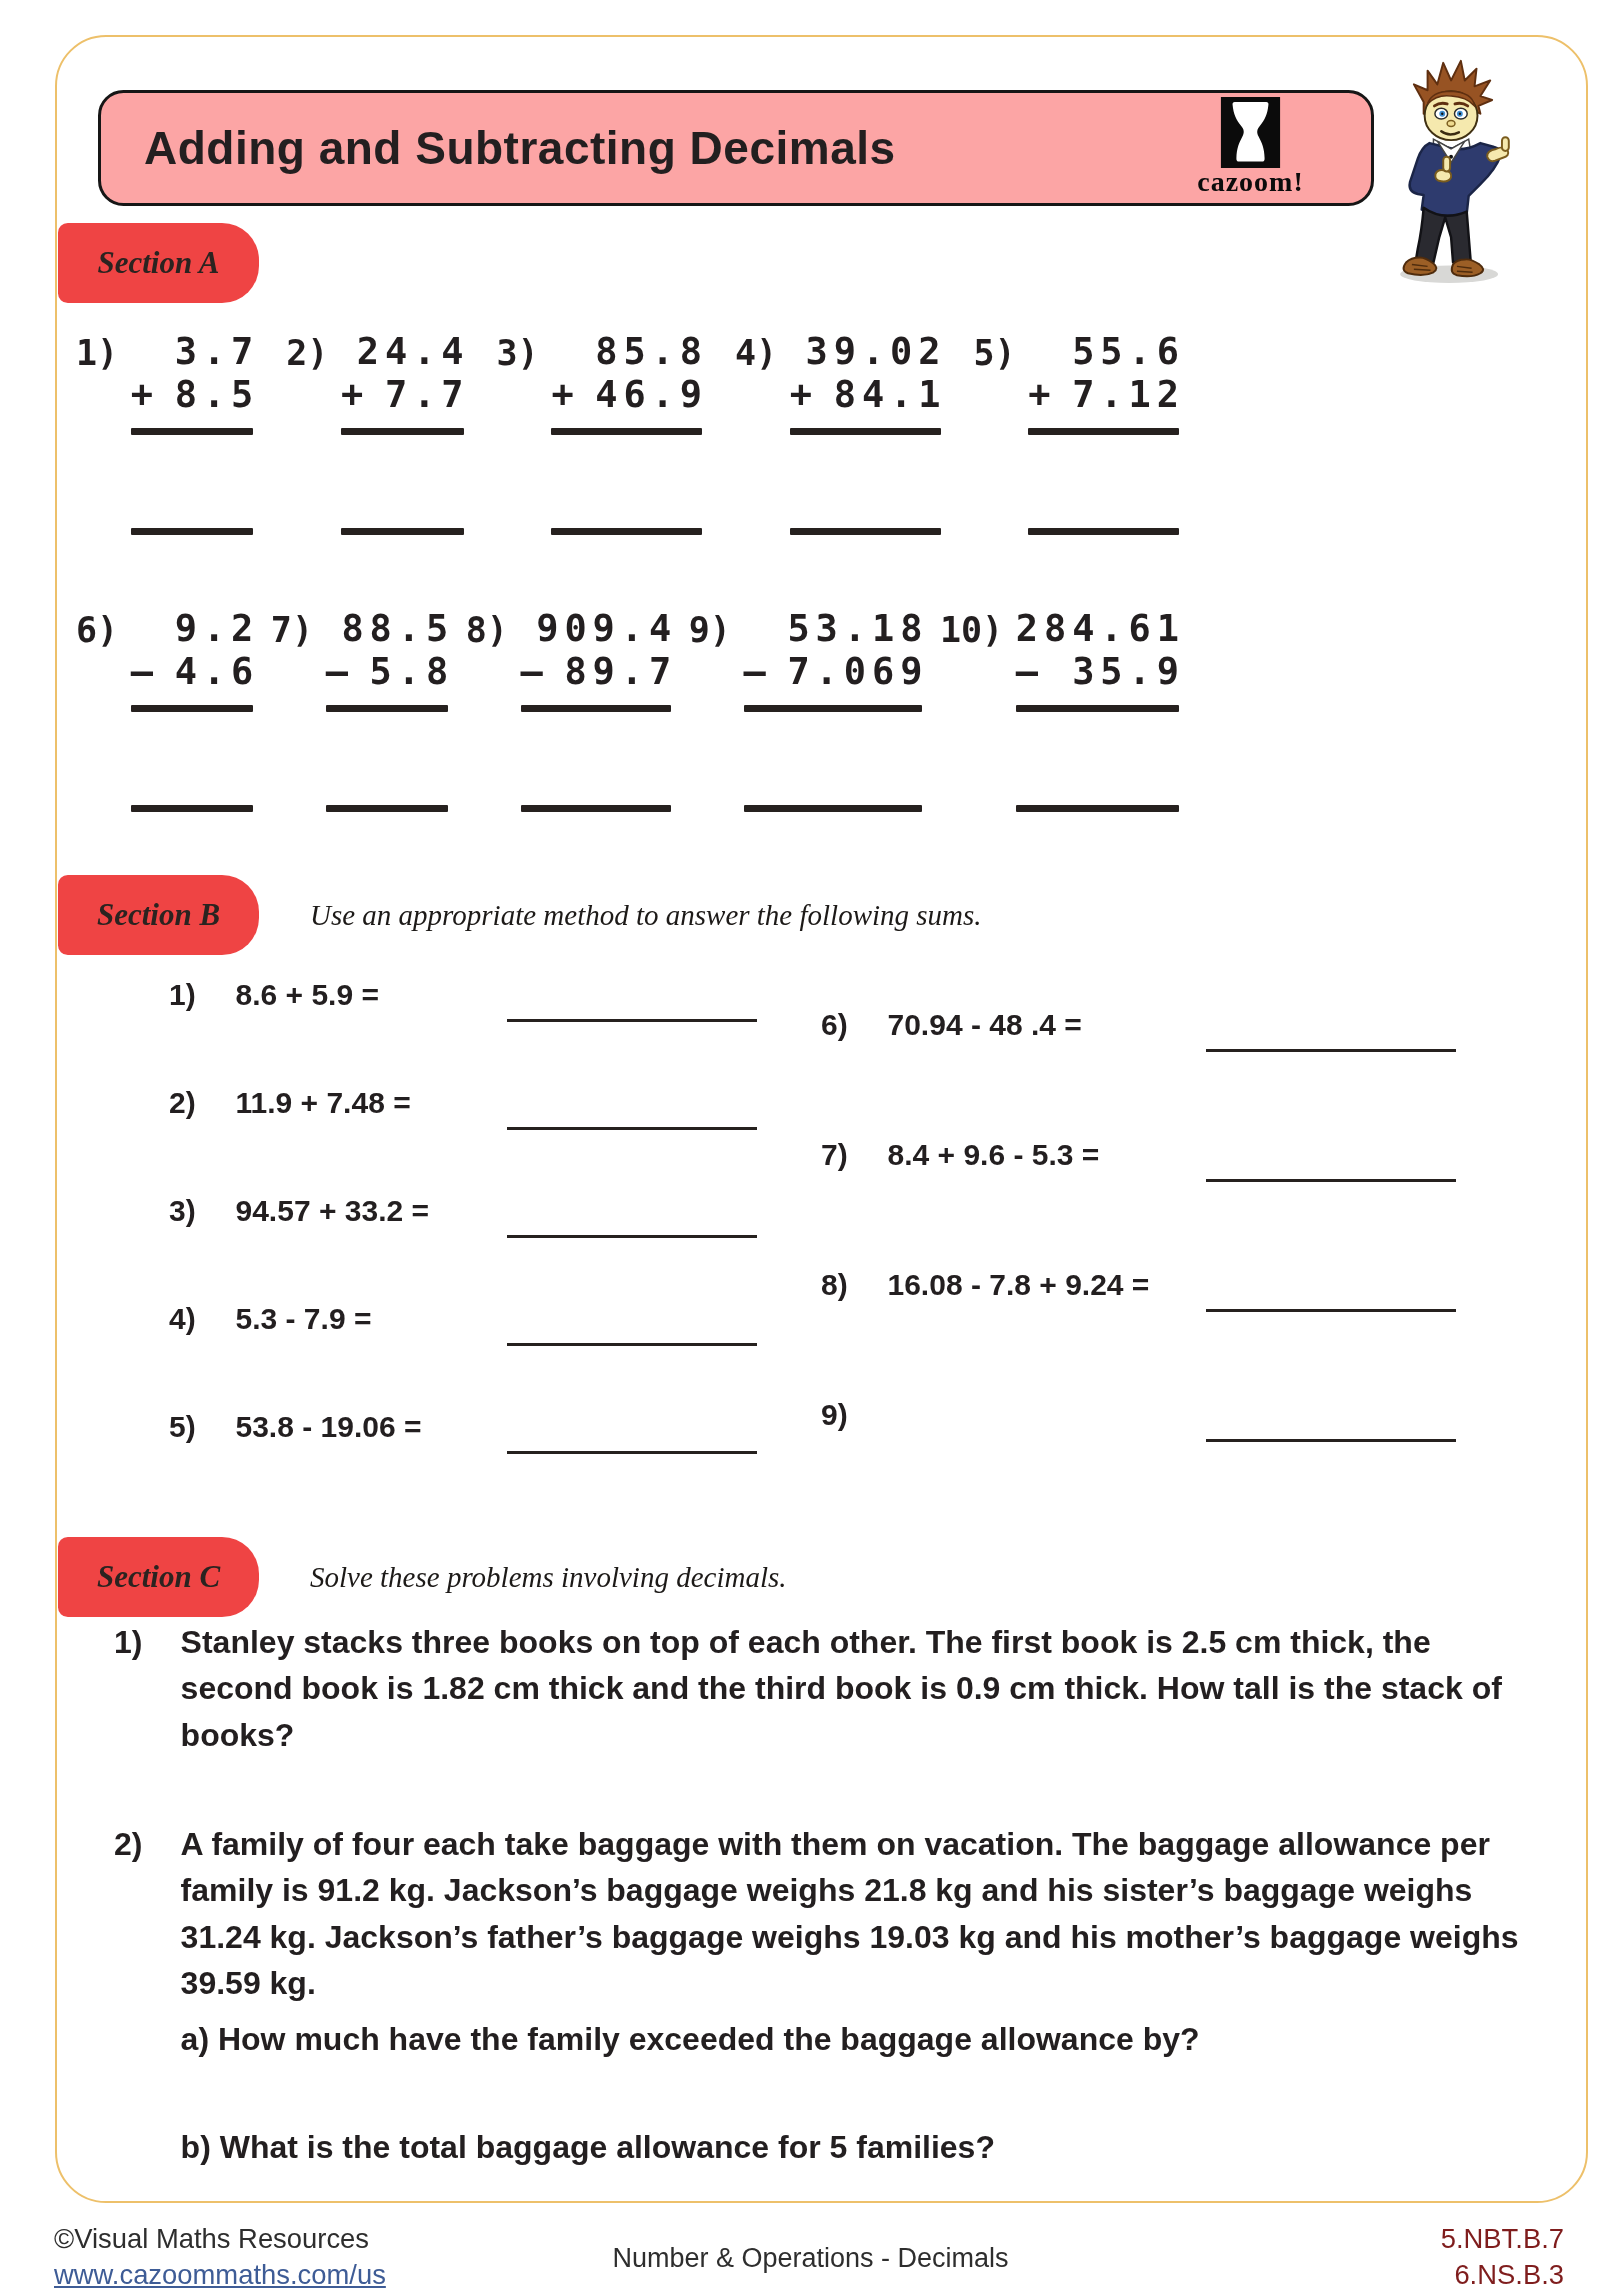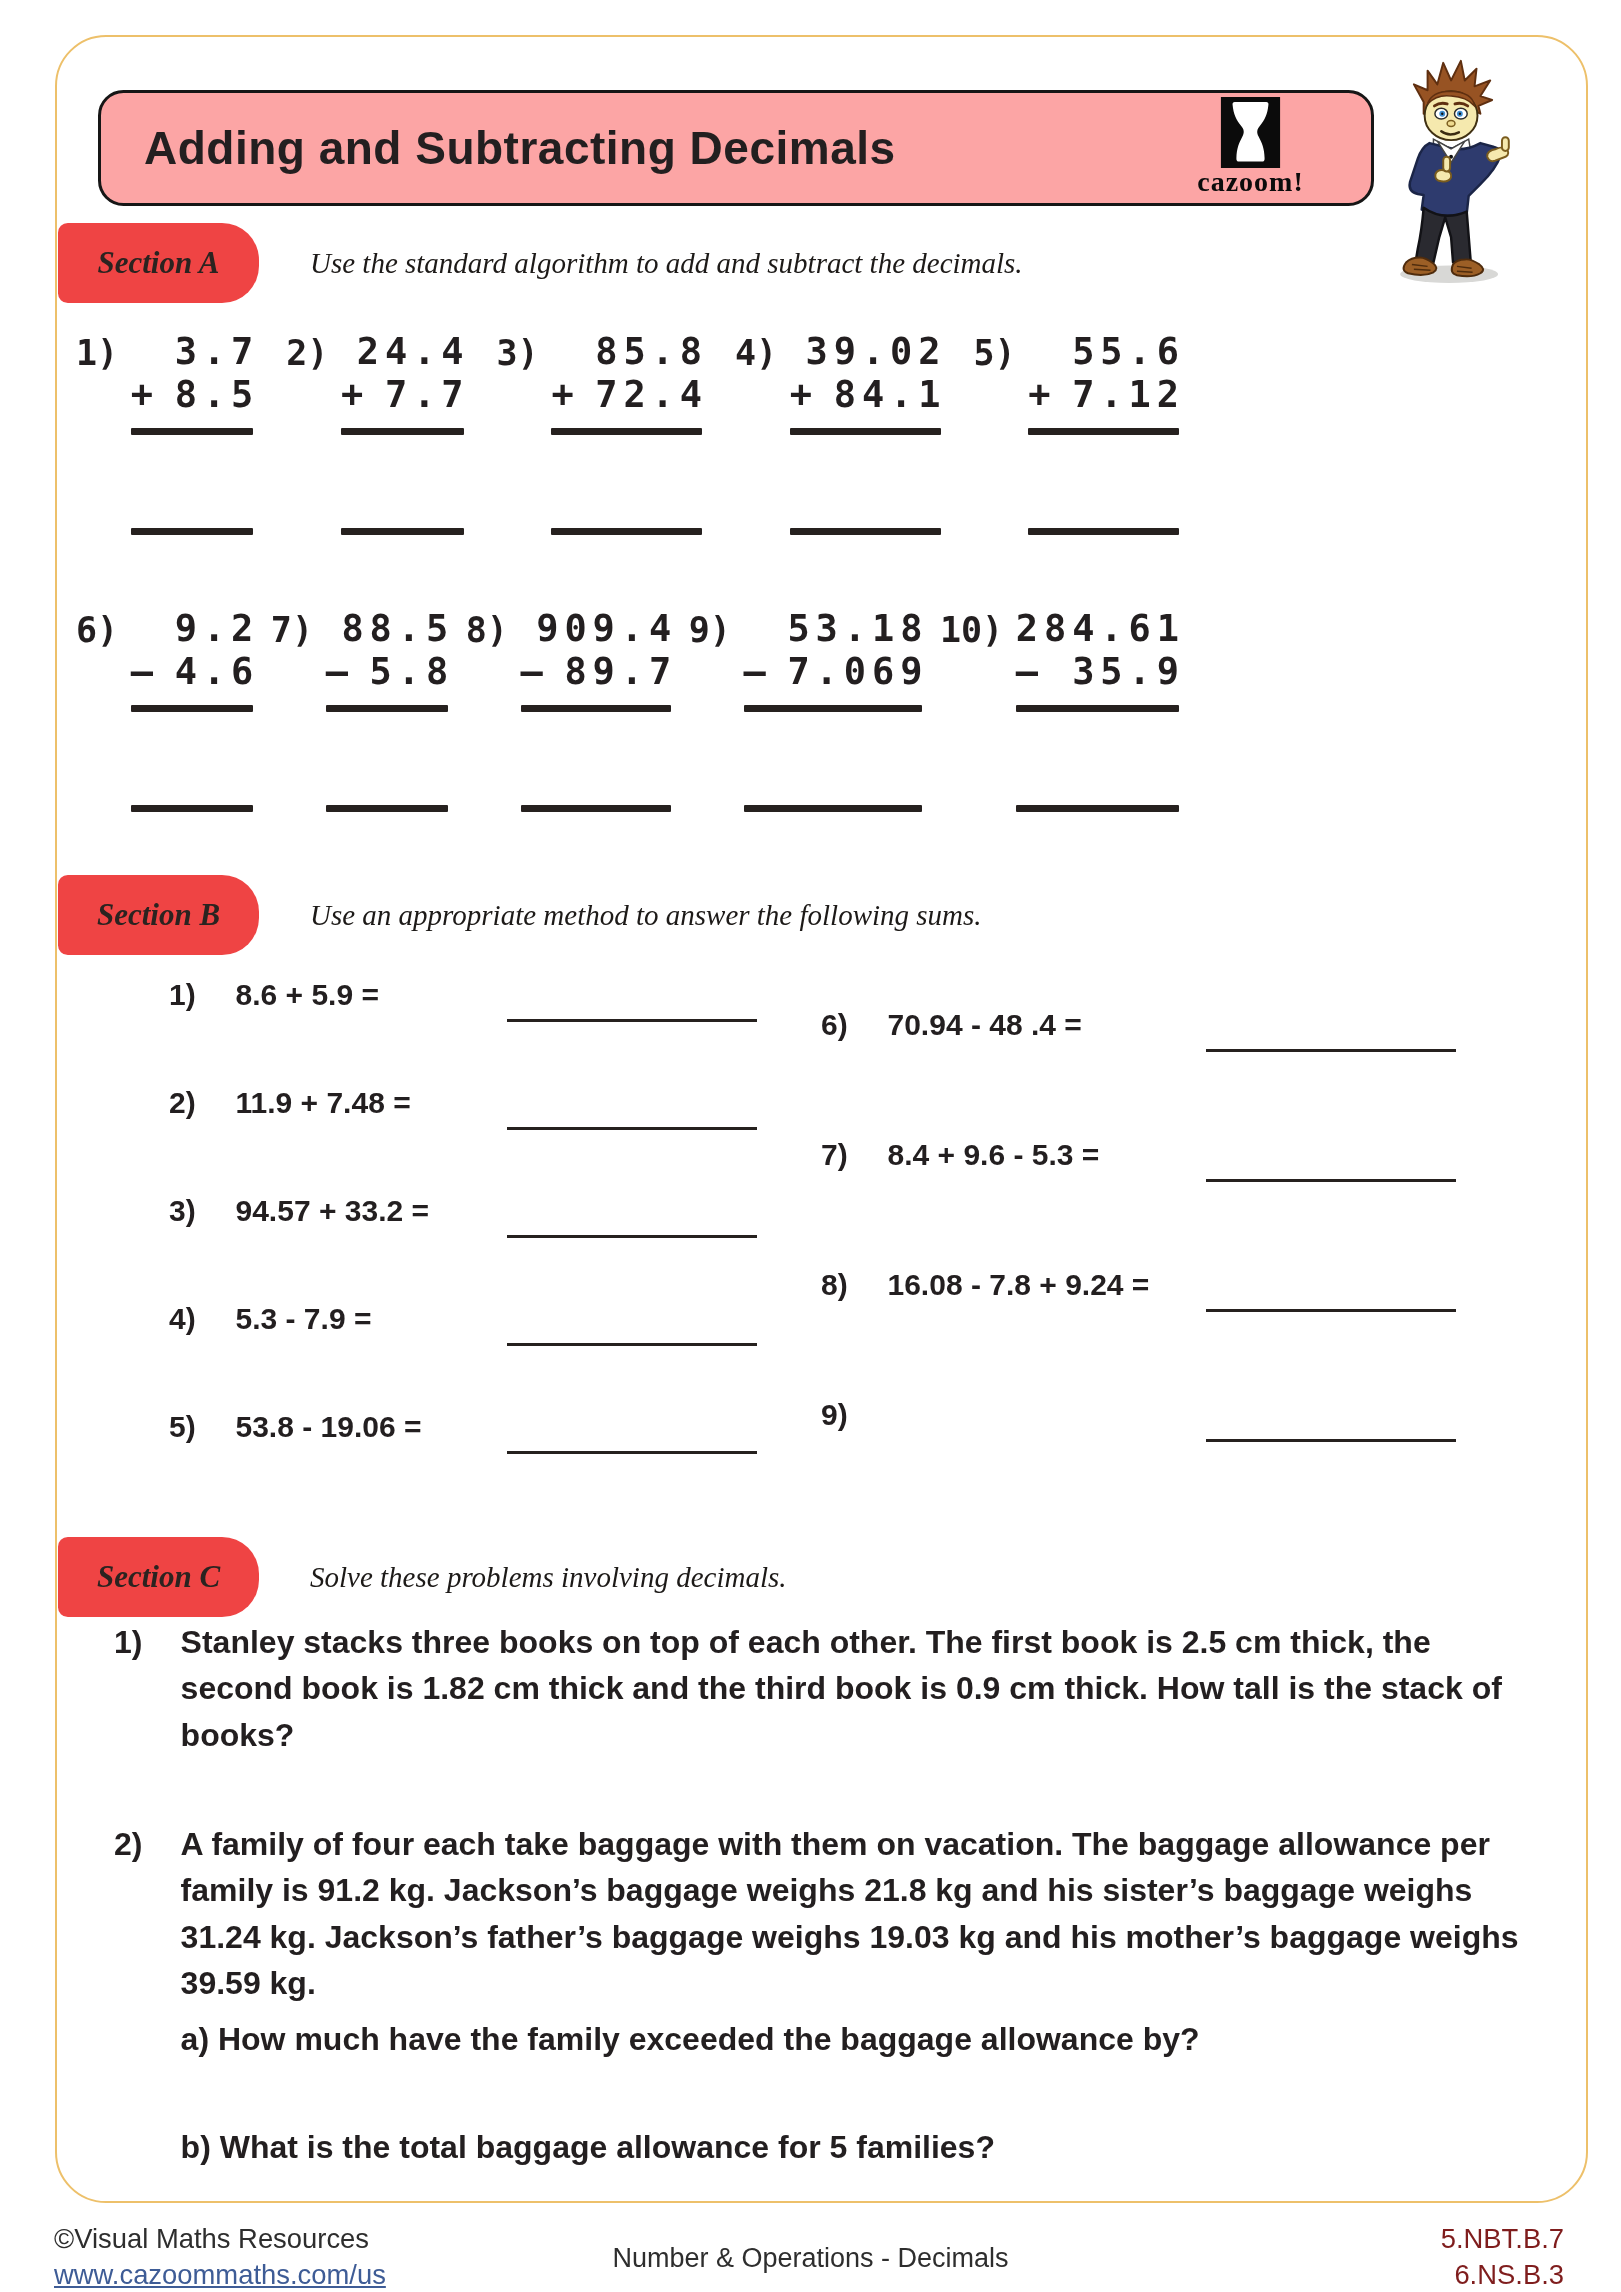--- a/index.html
+++ b/index.html
@@ -133,21 +133,20 @@
 
   <path d="M30 156 Q28 180 24 198 L22 210 L40 212 L46 186 L52 166 L58 186 L60 212 L78 210 Q76 186 74 160 Q50 170 30 156 Z" fill="#2a2a30" stroke="#121216" stroke-width="2.5" stroke-linejoin="round"></path>
 
   <path d="M12 212 q-6 8 2 11 q16 4 26 -1 q6 -4 0 -9 q-8 -6 -14 -6 q-9 0 -14 5 z" fill="#9c5f26" stroke="#4f2c0d" stroke-width="2"></path>
   <path d="M60 214 q-4 9 4 11 q15 3 24 -2 q6 -4 -1 -9 q-9 -6 -15 -5 q-8 0 -12 5 z" fill="#9c5f26" stroke="#4f2c0d" stroke-width="2"></path>
   <path d="M18 214 l16 2 M20 219 l17 1 M64 216 l15 2 M64 221 l16 1" stroke="#4f2c0d" stroke-width="1.5"></path>
 </svg>
 
 <div class="sec-head" style="top:223px">
   <div class="sec-tab">Section A</div>
-  <div class="sec-instr">Use the standard algorithm to add and subtract the decimals.</div>
 </div>
 
 <div class="va-row" style="top:331px">
   <div class="va-cell">
     <div class="va-label">1)</div>
     <div class="va-body">
       <div class="va-top">3.7</div>
       <div class="va-bot">
           <span class="va-op">+</span>
           <span>8.5</span>
@@ -167,21 +166,21 @@
       <div class="va-bar"></div>
       <div class="va-bar va-answer"></div>
     </div>
   </div>
   <div class="va-cell">
     <div class="va-label">3)</div>
     <div class="va-body">
       <div class="va-top">85.8</div>
       <div class="va-bot">
           <span class="va-op">+</span>
-          <span>72.4</span>
+          <span>46.9</span>
         </div>
       <div class="va-bar"></div>
       <div class="va-bar va-answer"></div>
     </div>
   </div>
   <div class="va-cell">
     <div class="va-label">4)</div>
     <div class="va-body">
       <div class="va-top">39.02</div>
       <div class="va-bot">

